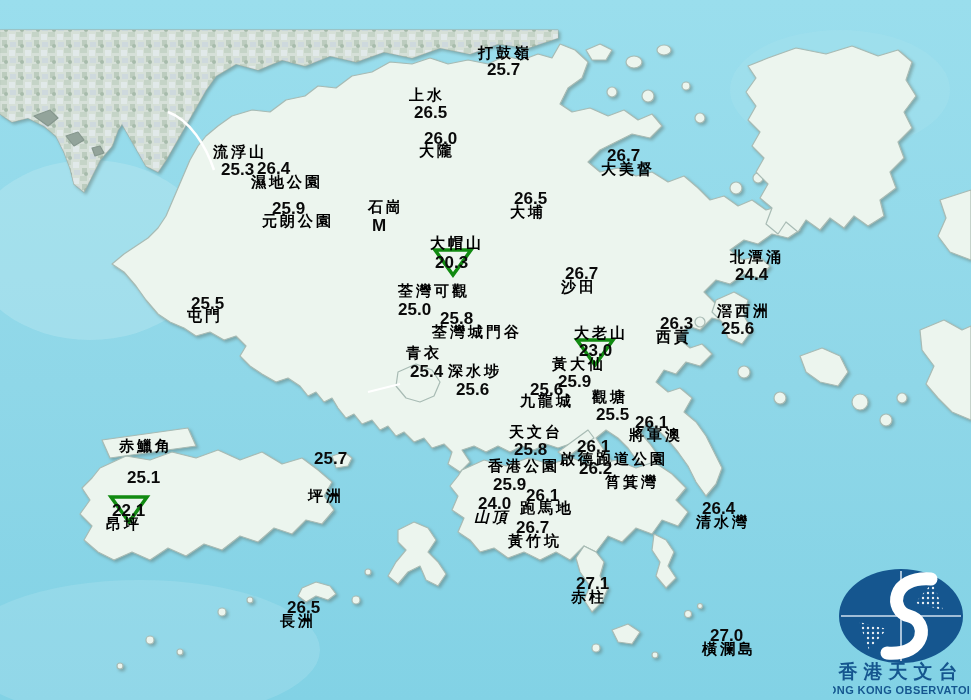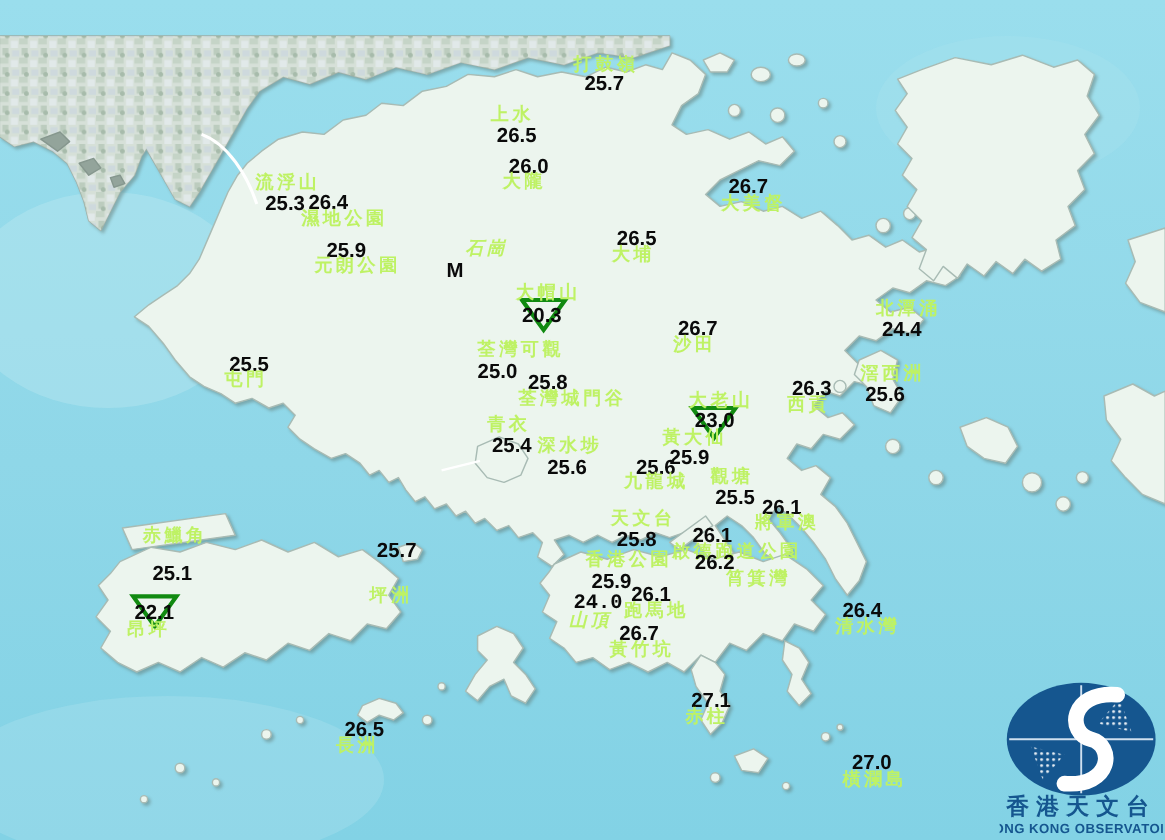--- a/index.html
+++ b/index.html
@@ -8,21 +8,21 @@
   #basemap{position:absolute;left:0;top:0;width:971px;height:700px;}
   .land-group{filter:drop-shadow(2px 2px 1.5px rgba(90,110,105,.45));}
   #titlebar{position:absolute;left:0;top:0;width:971px;height:30px;
             background:rgba(255,255,255,.92);display:flex;align-items:center;}
   #title{font:600 20px/1 "DejaVu Serif",serif;color:#000;padding-left:8px;
          letter-spacing:1px;white-space:nowrap;}
   #stations-layer{position:absolute;left:0;top:0;width:971px;height:700px;}
   .station-value{position:absolute;font:600 17px/1 "Liberation Sans",sans-serif;
                  color:#0a0a0a;white-space:nowrap;z-index:3;}
   .station-name{position:absolute;font:700 15px/1 "DejaVu Serif",serif;
-                color:#bef264;letter-spacing:3px;white-space:nowrap;z-index:3;}
+                color:#000000;letter-spacing:3px;white-space:nowrap;z-index:3;}
   .low-marker{position:absolute;z-index:2;}
   #logo{position:absolute;left:833px;top:566px;width:136px;height:132px;z-index:4;}
 </style>
 </head>
 <body>
 
 <div id="screen">
 
   <svg id="basemap" viewBox="0 0 971 700" xmlns="http://www.w3.org/2000/svg">
     <defs>
@@ -131,21 +131,21 @@
       <div class="station-name" style="left: 409px; top: 88px;">上水</div>
       <div class="station-value" style="left: 424px; top: 130px;">26.0</div>
       <div class="station-name" style="left: 419px; top: 144px;">大隴</div>
       <div class="station-value" style="left: 221px; top: 161px;">25.3</div>
       <div class="station-name" style="left: 213px; top: 145px;">流浮山</div>
       <div class="station-value" style="left: 257px; top: 160px;">26.4</div>
       <div class="station-name" style="left: 251px; top: 175px;">濕地公園</div>
       <div class="station-value" style="left: 272px; top: 200px;">25.9</div>
       <div class="station-name" style="left: 262px; top: 214px;">元朗公園</div>
       <div class="station-value" style="left: 372px; top: 217px;">M</div>
-      <div class="station-name" style="left: 388px; top: 200px; font-style: italic;">石崗</div>
+      <div class="station-name" style="left: 368px; top: 200px;">石崗</div>
       <div class="station-value" style="left: 607px; top: 147px;">26.7</div>
       <div class="station-name" style="left: 601px; top: 162px;">大美督</div>
       <div class="station-value" style="left: 514px; top: 190px;">26.5</div>
       <div class="station-name" style="left: 510px; top: 205px;">大埔</div>
       <div class="low-marker" style="left: 431px; top: 245px;"><svg width="44" height="34">
           <polygon points="4,5 40,5 22,30" fill="none" stroke="#118a11" stroke-width="3.5"></polygon>
         </svg></div>
       <div class="station-value" style="left: 435px; top: 254px;">20.3</div>
       <div class="station-name" style="left: 430px; top: 236px;">大帽山</div>
       <div class="station-value" style="left: 398px; top: 301px;">25.0</div>
@@ -182,21 +182,21 @@
       <div class="station-value" style="left: 514px; top: 441px;">25.8</div>
       <div class="station-name" style="left: 509px; top: 425px;">天文台</div>
       <div class="station-value" style="left: 577px; top: 438px;">26.1</div>
       <div class="station-name" style="left: 560px; top: 452px;">啟德跑道公園</div>
       <div class="station-value" style="left: 493px; top: 476px;">25.9</div>
       <div class="station-name" style="left: 488px; top: 459px;">香港公園</div>
       <div class="station-value" style="left: 579px; top: 460px;">26.2</div>
       <div class="station-name" style="left: 605px; top: 475px;">筲箕灣</div>
       <div class="station-value" style="left: 526px; top: 487px;">26.1</div>
       <div class="station-name" style="left: 520px; top: 501px;">跑馬地</div>
-      <div class="station-value" style="left: 478px; top: 495px; font-family: Liberation Mono, monospace;">24.0</div>
+      <div class="station-value" style="left: 478px; top: 495px;">24.0</div>
       <div class="station-name" style="left: 474px; top: 510px; font-style: italic;">山頂</div>
       <div class="station-value" style="left: 516px; top: 519px;">26.7</div>
       <div class="station-name" style="left: 508px; top: 534px;">黃竹坑</div>
       <div class="station-value" style="left: 702px; top: 500px;">26.4</div>
       <div class="station-name" style="left: 696px; top: 515px;">清水灣</div>
       <div class="station-value" style="left: 576px; top: 575px;">27.1</div>
       <div class="station-name" style="left: 571px; top: 590px;">赤柱</div>
       <div class="station-value" style="left: 710px; top: 627px;">27.0</div>
       <div class="station-name" style="left: 702px; top: 642px;">橫瀾島</div>
       <div class="station-value" style="left: 127px; top: 424px; margin-top: 45px;">25.1</div>

